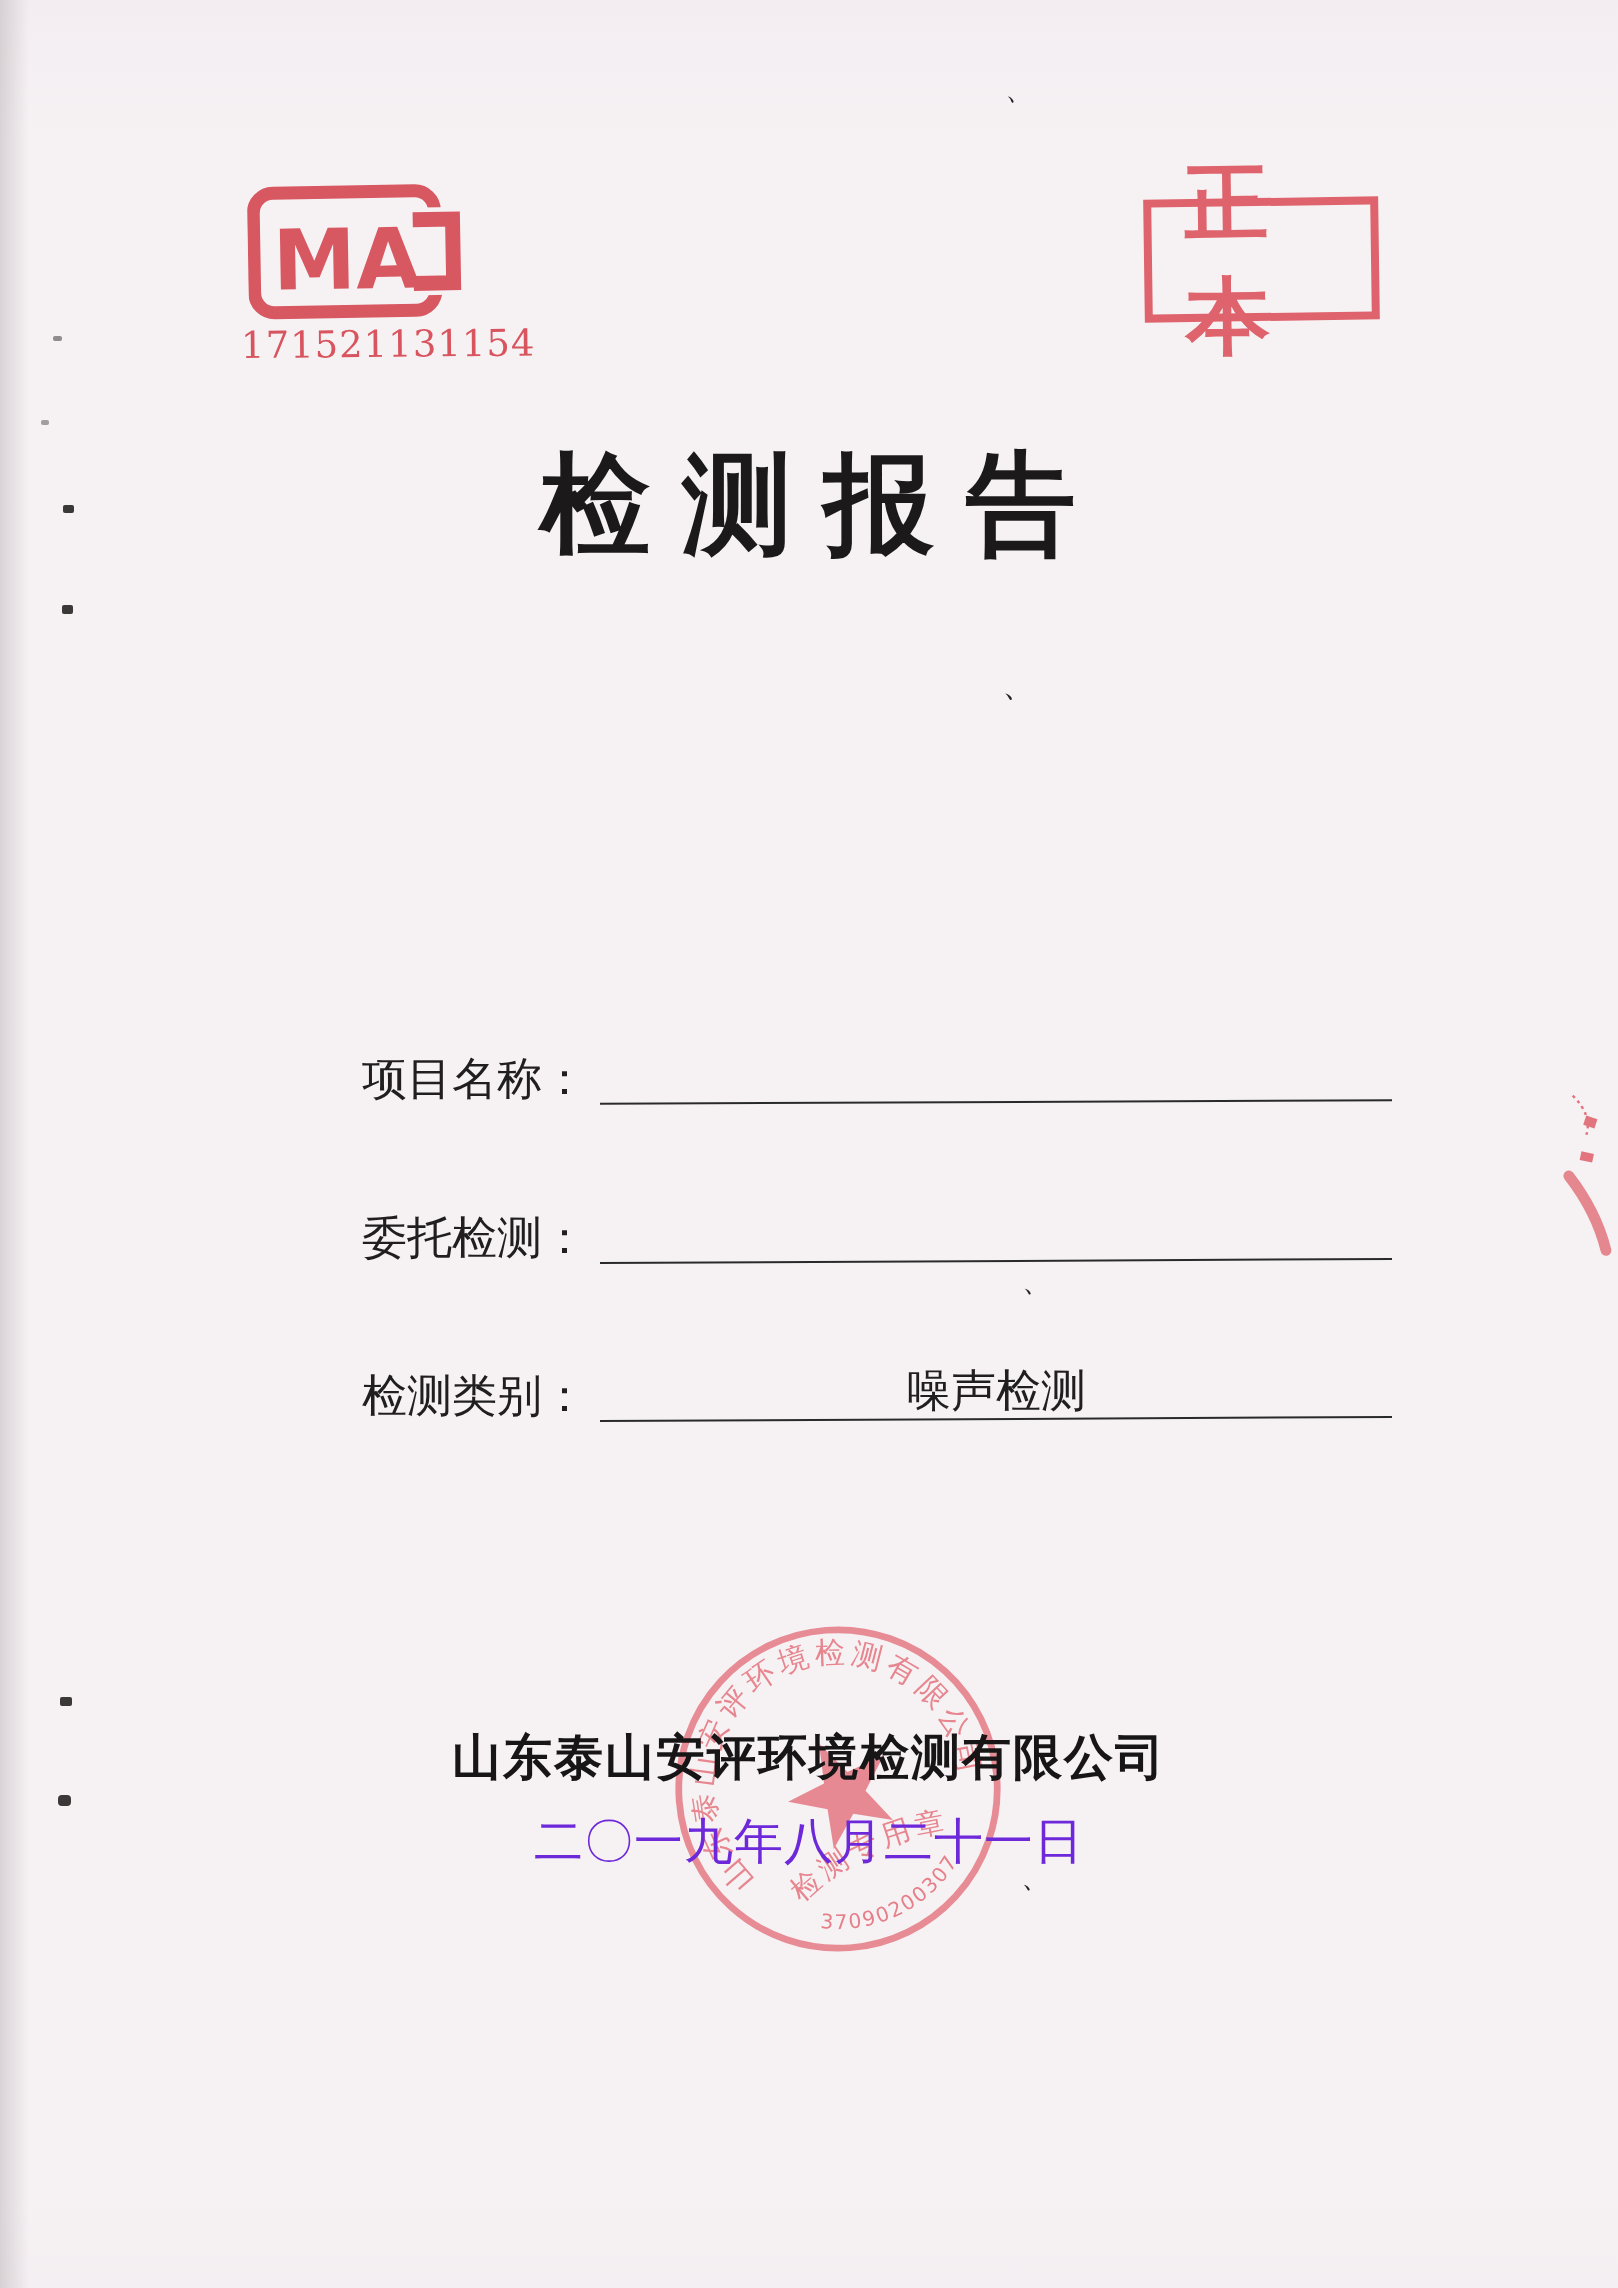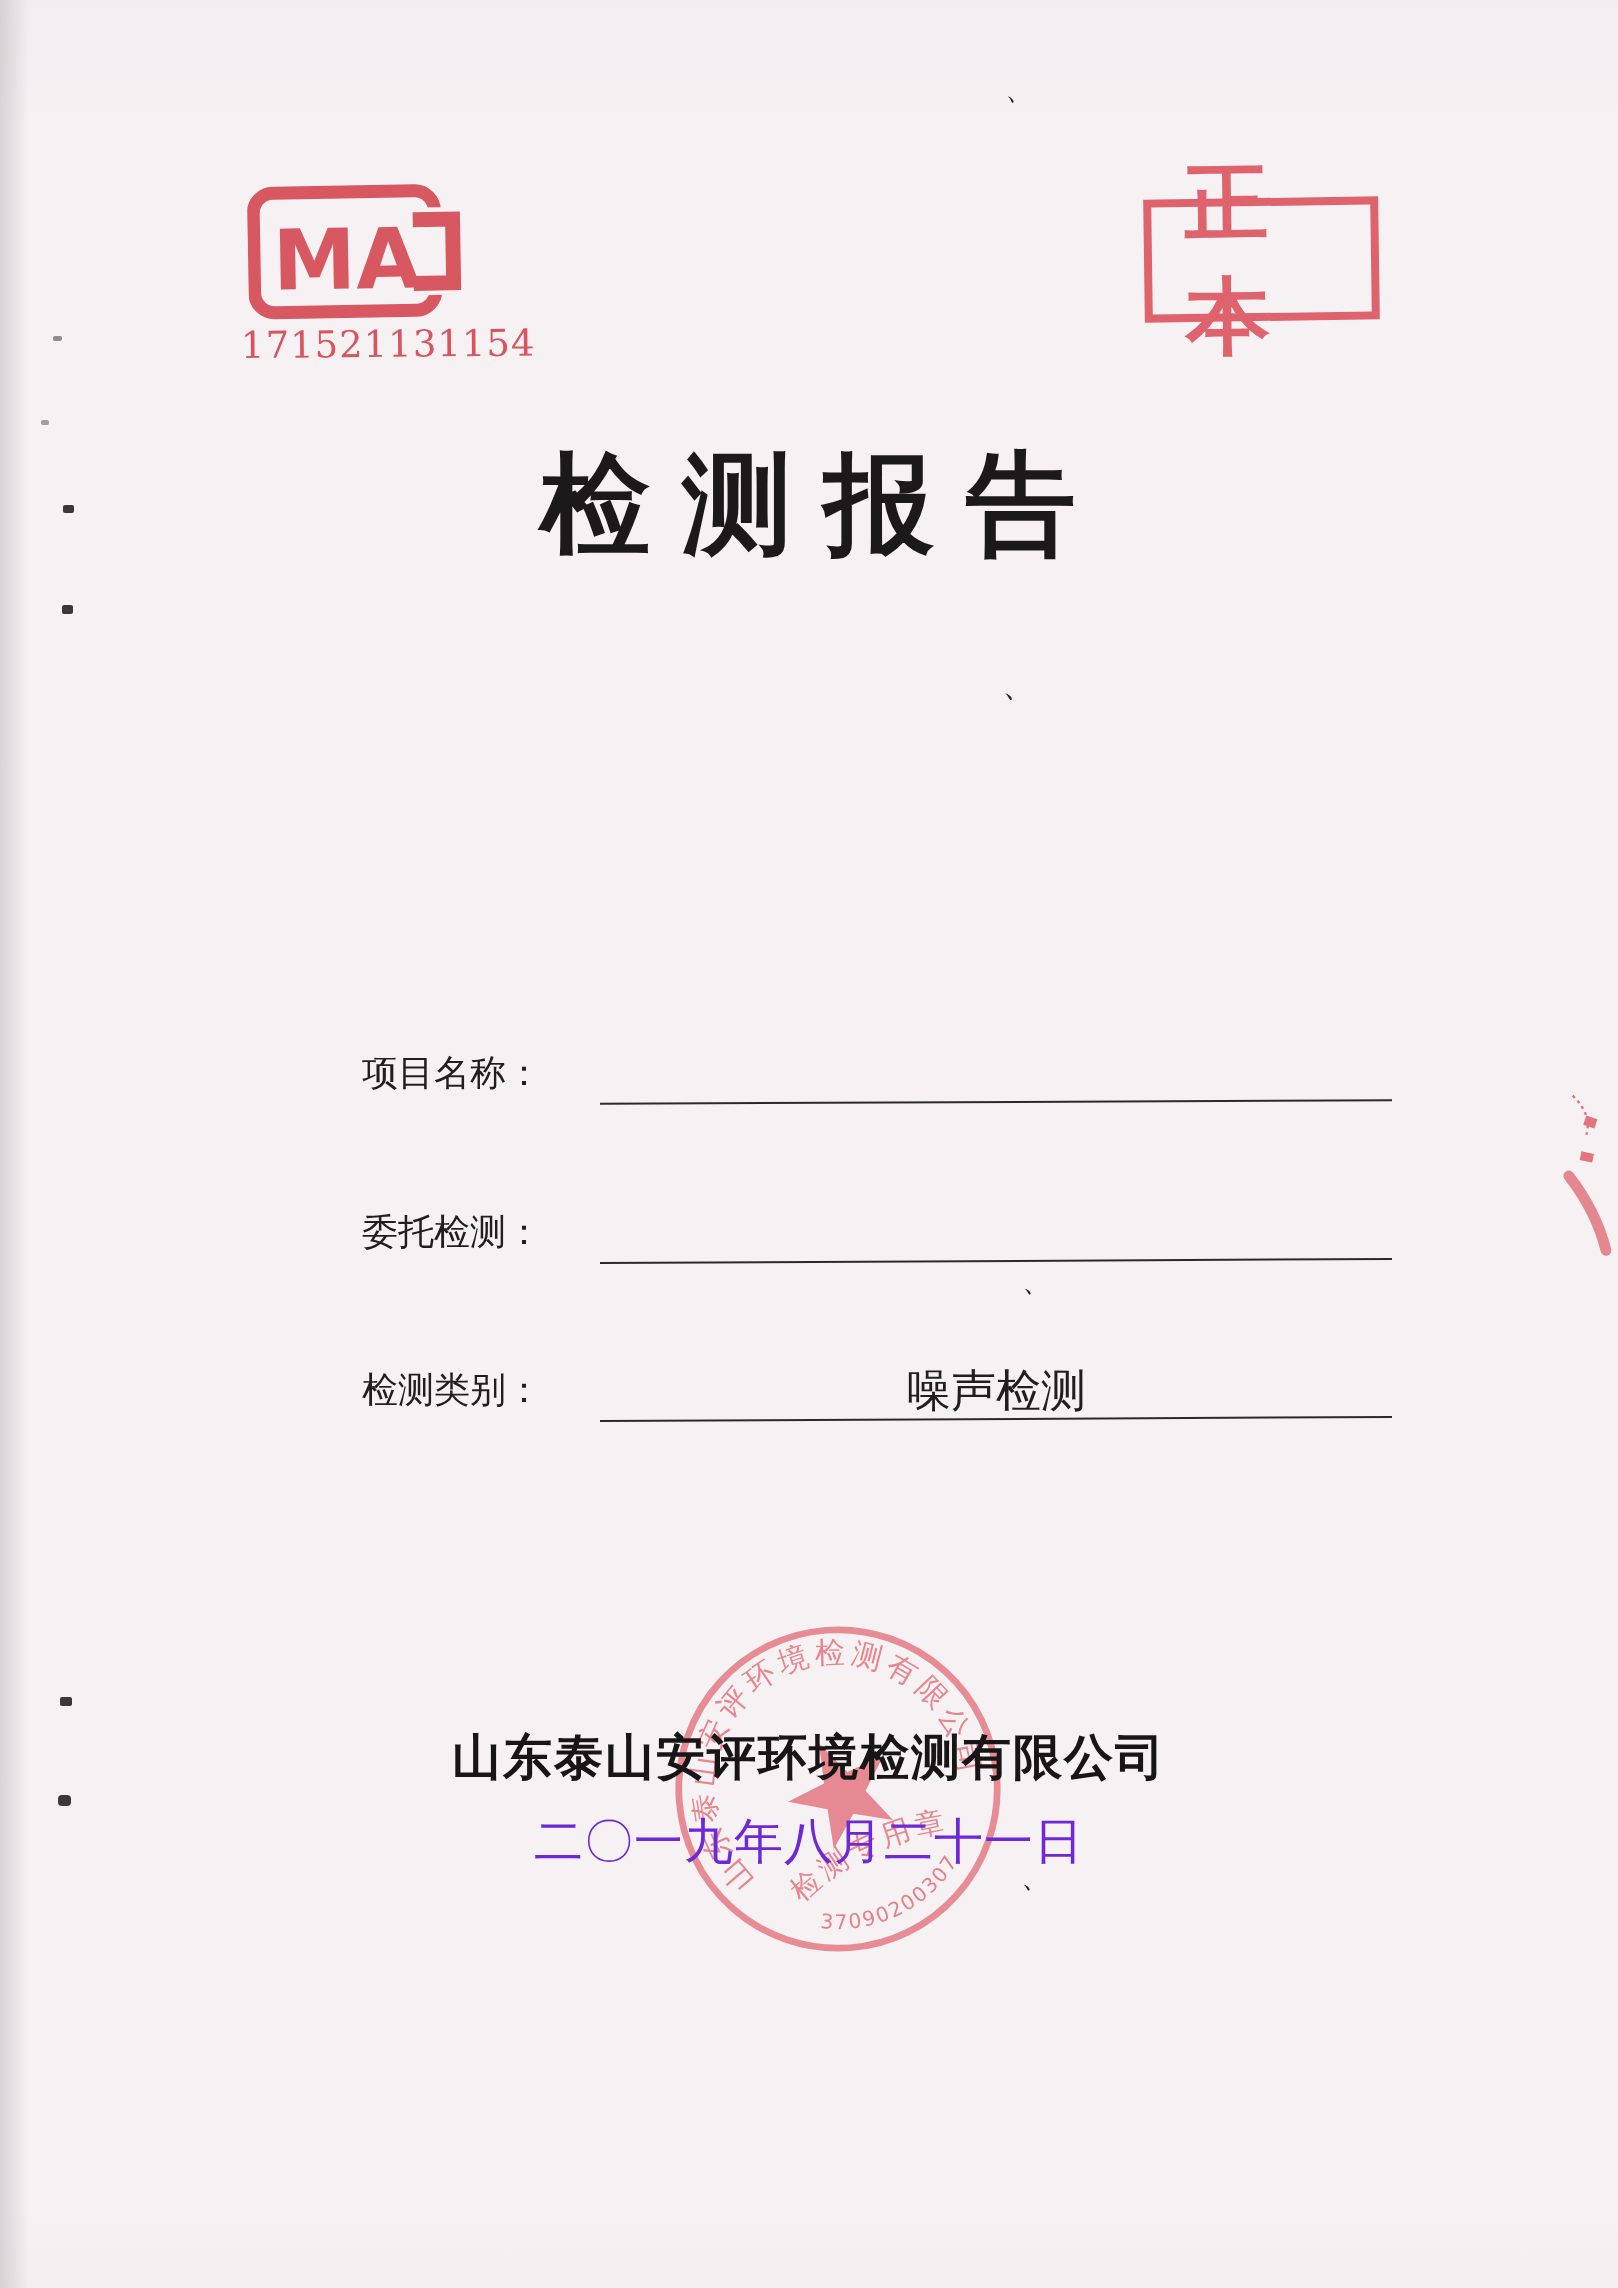--- a/index.html
+++ b/index.html
@@ -53,21 +53,21 @@
     letter-spacing:.02em;color:#1b191a;
   }
   .report-line{
     position:absolute;left:0;top:653px;width:100%;
     text-align:center;font-size:46px;color:#222021;
   }
   
   .field-row{position:absolute;left:0;width:100%;height:65px;}
   .row-1{top:1049px;} .row-2{top:1208px;} .row-3{top:1366px;}
   .field-label{
-    position:absolute;left:362px;top:0;font-size:36px;color:#201e1f;
+    position:absolute;left:362px;top:0;font-size:45px;color:#201e1f;
   }
   .field-value{
     position:absolute;left:600px;top:0;width:792px;
     text-align:center;font-size:45px;color:#201e1f;line-height:51px;
   }
   .field-line{
     position:absolute;left:600px;top:52px;width:792px;height:2px;
     background:#2b2a2a;transform:rotate(-.25deg);
   }
   

